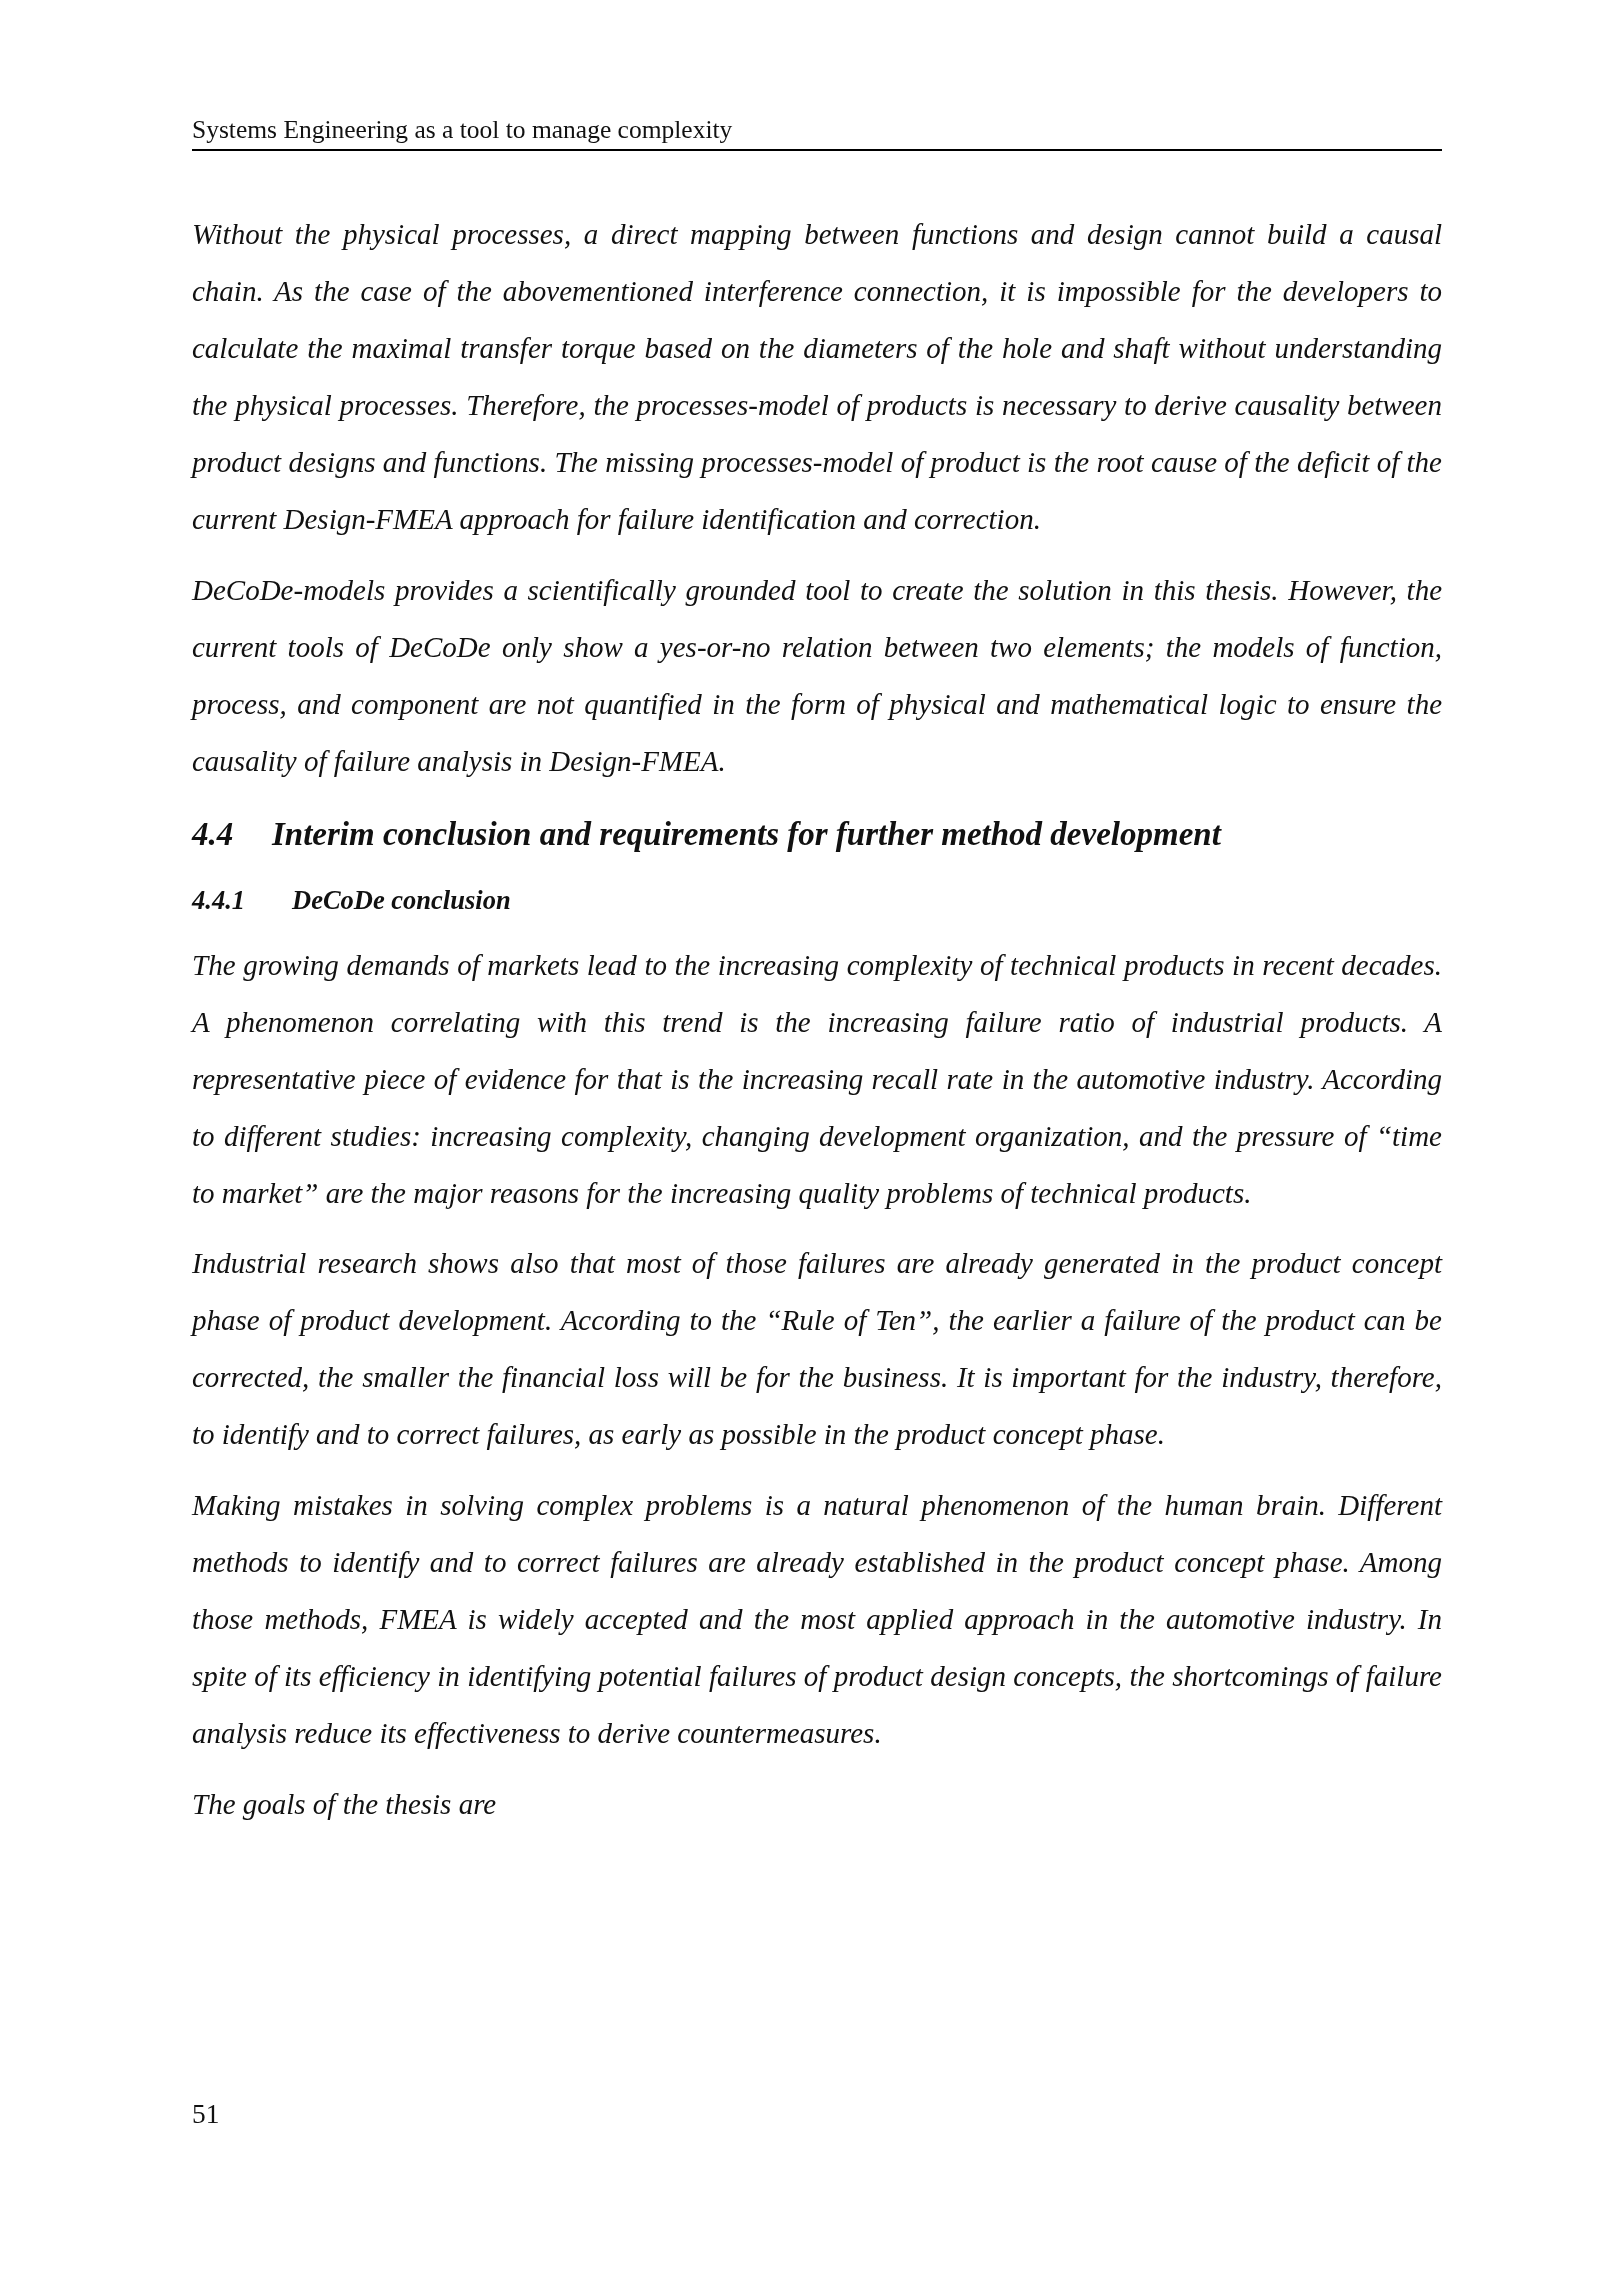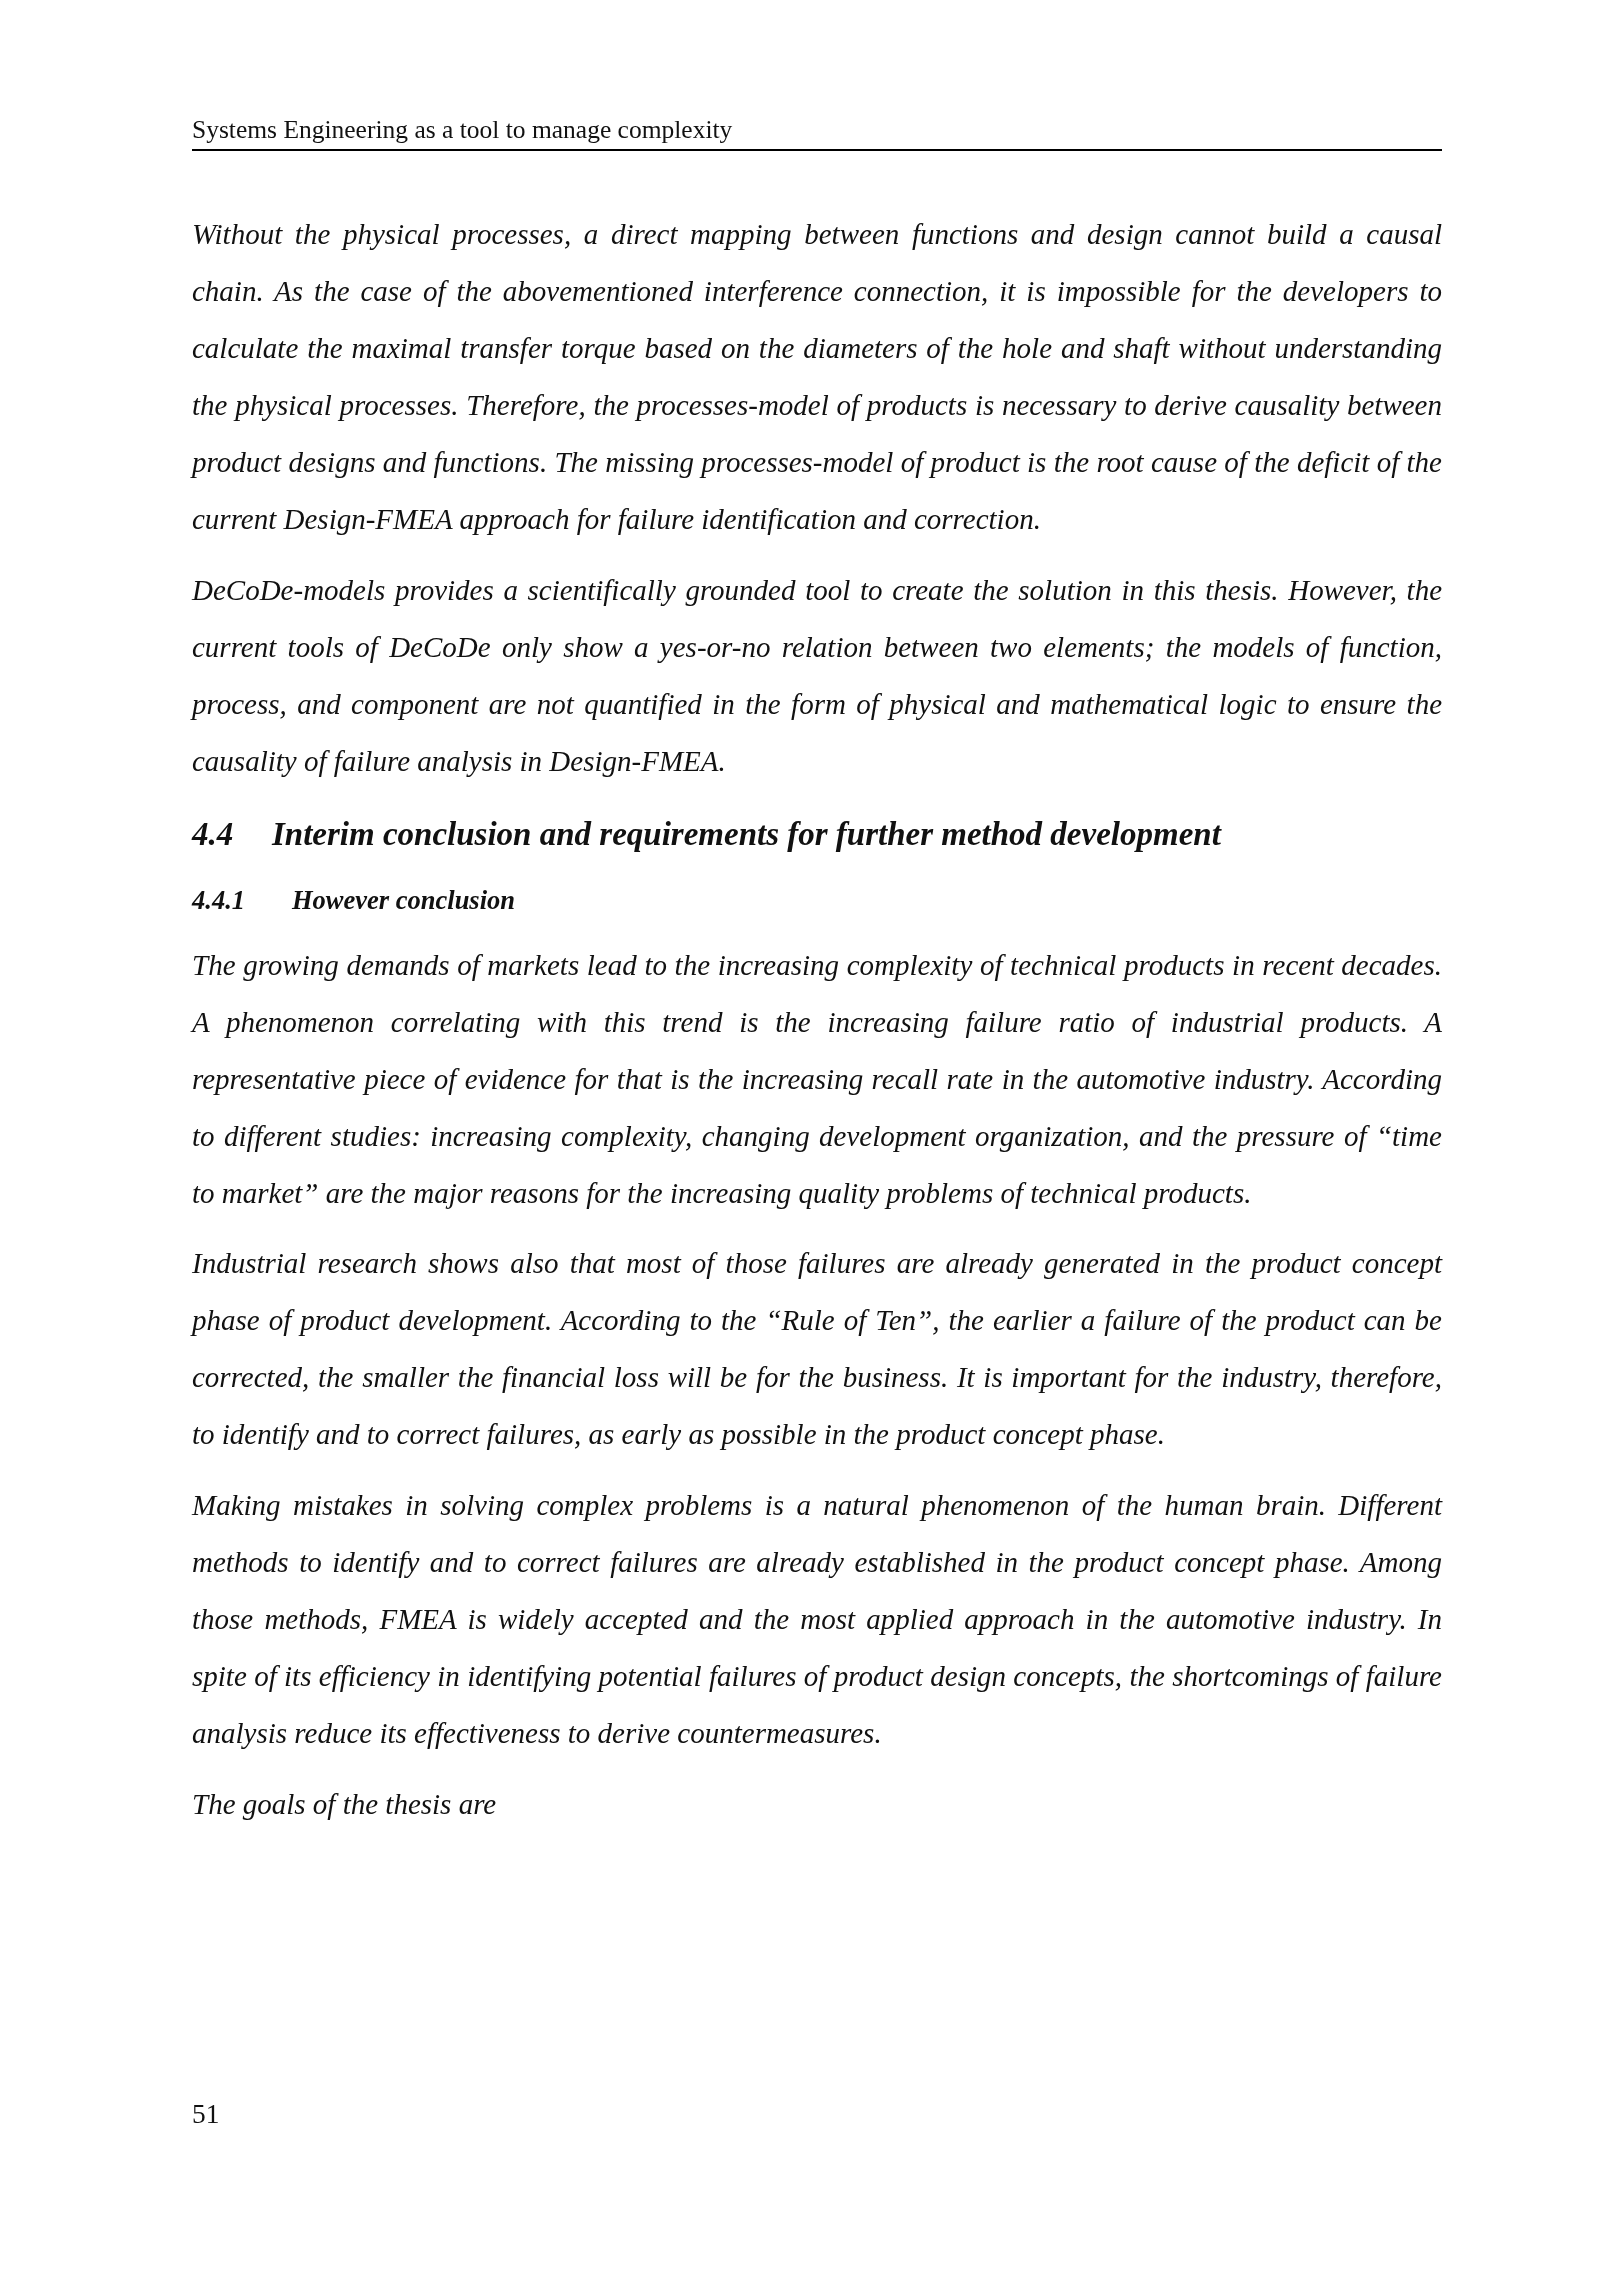--- a/index.html
+++ b/index.html
@@ -26,21 +26,21 @@
 
   <div class="content">
     <p class="body">Without the physical processes, a direct mapping between functions and design cannot build a causal chain. As the case of the abovementioned interference connection, it is impossible for the developers to calculate the maximal transfer torque based on the diameters of the hole and shaft without understanding the physical processes. Therefore, the processes-model of products is necessary to derive causality between product designs and functions. The missing processes-model of product is the root cause of the deficit of the current Design-FMEA approach for failure identification and correction.</p>
     <p class="body">DeCoDe-models provides a scientifically grounded tool to create the solution in this thesis. However, the current tools of DeCoDe only show a yes-or-no relation between two elements; the models of function, process, and component are not quantified in the form of physical and mathematical logic to ensure the causality of failure analysis in Design-FMEA.</p>
 
     <h2 class="section">
       <span class="num">4.4</span><span>Interim conclusion and requirements for further method development</span>
     </h2>
 
     <h3 class="subsection">
-      <span class="num">4.4.1</span><span>However conclusion</span>
+      <span class="num">4.4.1</span><span>DeCoDe conclusion</span>
     </h3>
 
     <p class="body">The growing demands of markets lead to the increasing complexity of technical products in recent decades. A phenomenon correlating with this trend is the increasing failure ratio of industrial products. A representative piece of evidence for that is the increasing recall rate in the automotive industry. According to different studies: increasing complexity, changing development organization, and the pressure of “time to market” are the major reasons for the increasing quality problems of technical products.</p>
     <p class="body">Industrial research shows also that most of those failures are already generated in the product concept phase of product development. According to the “Rule of Ten”, the earlier a failure of the product can be corrected, the smaller the financial loss will be for the business. It is important for the industry, therefore, to identify and to correct failures, as early as possible in the product concept phase.</p>
     <p class="body">Making mistakes in solving complex problems is a natural phenomenon of the human brain. Different methods to identify and to correct failures are already established in the product concept phase. Among those methods, FMEA is widely accepted and the most applied approach in the automotive industry. In spite of its efficiency in identifying potential failures of product design concepts, the shortcomings of failure analysis reduce its effectiveness to derive countermeasures.</p>
     <p class="body">The goals of the thesis are</p>
   </div>
 
   <div class="page-number">51</div>
 </div>

